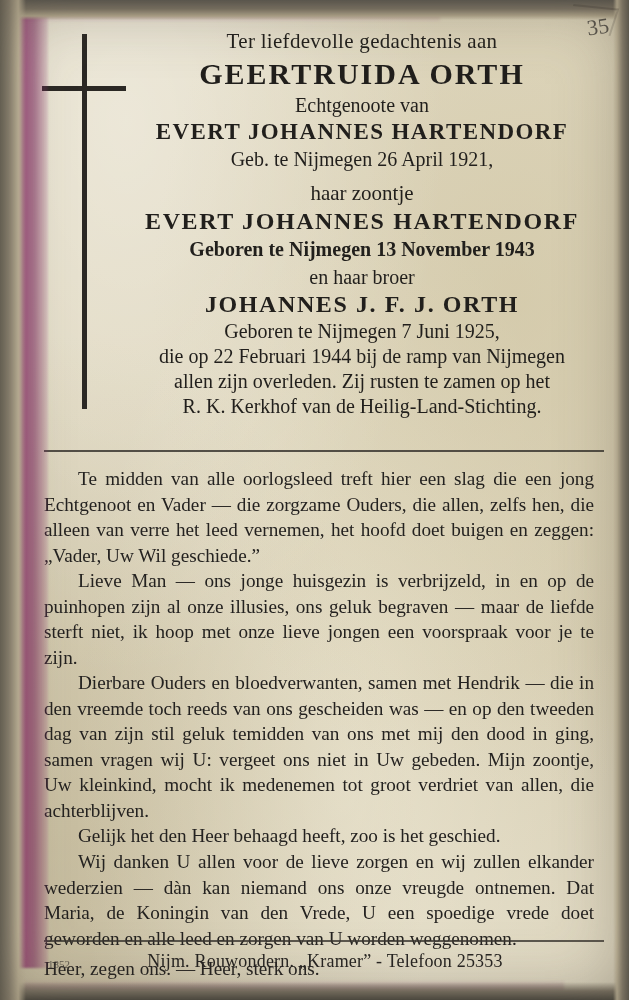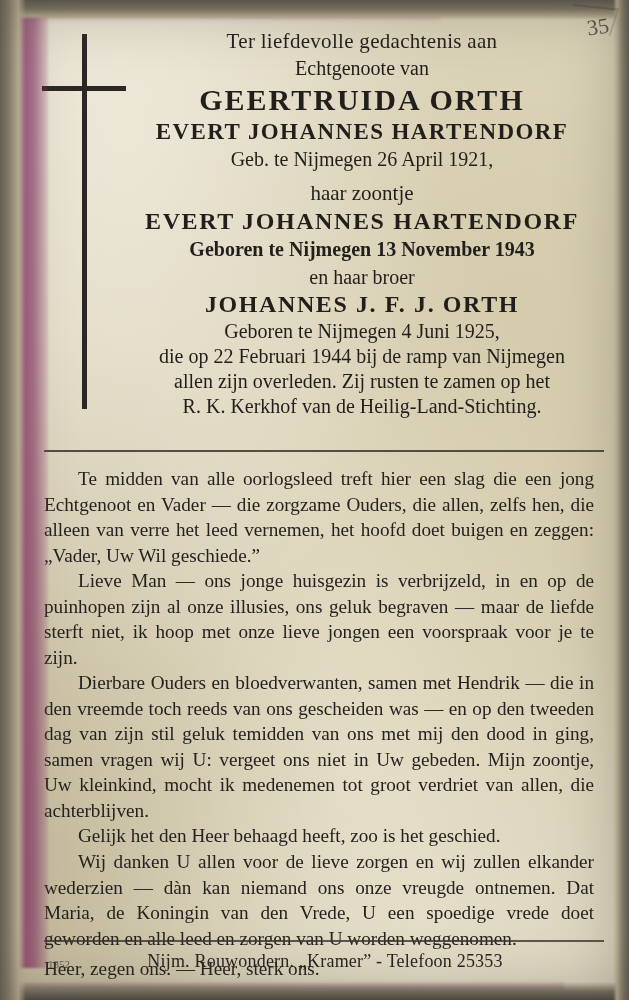--- a/index.html
+++ b/index.html
@@ -232,30 +232,30 @@
 
   <div id="content">
 
     <div id="cross">
       <div class="v-bar"></div>
       <div class="h-bar"></div>
     </div>
 
     <div id="memorial">
       <div class="line l-intro">Ter liefdevolle gedachtenis aan</div>
+      <div class="line l-name-big">GEERTRUIDA ORTH</div>
       <div class="line l-sub">Echtgenoote van</div>
-      <div class="line l-name-big">GEERTRUIDA ORTH</div>
       <div class="line l-name-med">EVERT JOHANNES HARTENDORF</div>
       <div class="line l-date">Geb. te Nijmegen 26 April 1921,</div>
       <div class="line l-rel">haar zoontje</div>
       <div class="line l-name-med2">EVERT JOHANNES HARTENDORF</div>
       <div class="line l-date2">Geboren te Nijmegen 13 November 1943</div>
       <div class="line l-rel2">en haar broer</div>
       <div class="line l-name-med3">JOHANNES J. F. J. ORTH</div>
-      <div class="line l-date3">Geboren te Nijmegen 4 Juni 1925,</div>
+      <div class="line l-date3">Geboren te Nijmegen 7 Juni 1925,</div>
       <div class="line l-death">die op 22 Februari 1944 bij de ramp van Nijmegen</div>
       <div class="line l-death2">allen zijn overleden. Zij rusten te zamen op het</div>
       <div class="line l-rest">R. K. Kerkhof van de Heilig-Land-Stichting.</div>
     </div>
 
     <div id="divider"></div>
 
     <div id="body-text">
       <p>Te midden van alle oorlogsleed treft hier een slag die een jong Echtgenoot en Vader — die zorgzame Ouders, die allen, zelfs hen, die alleen van verre het leed vernemen, het hoofd doet buigen en zeggen: „Vader, Uw Wil geschiede.”</p>
       <p>Lieve Man — ons jonge huisgezin is verbrijzeld, in en op de puinhopen zijn al onze illusies, ons geluk begraven — maar de liefde sterft niet, ik hoop met onze lieve jongen een voorspraak voor je te zijn.</p>

